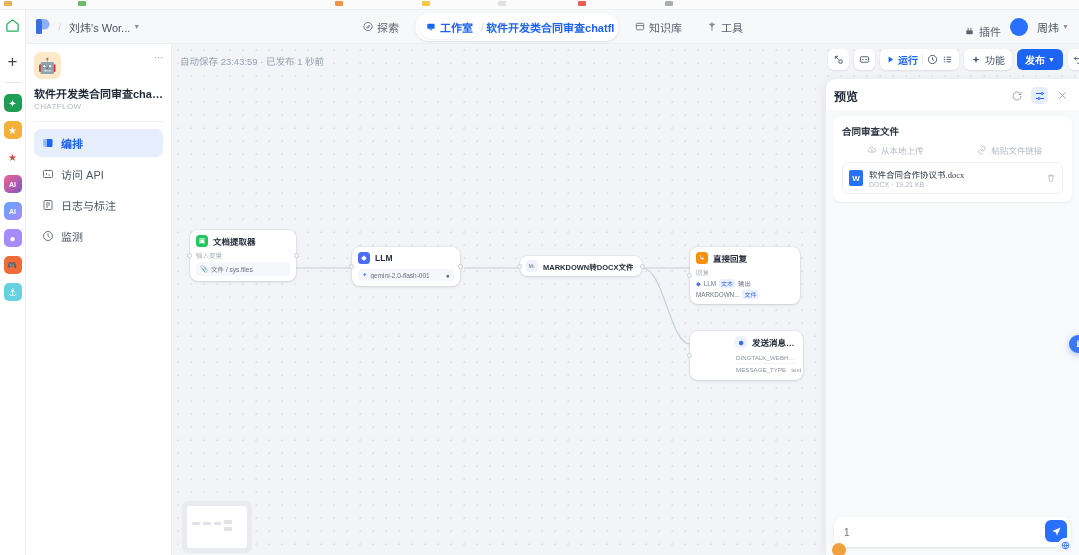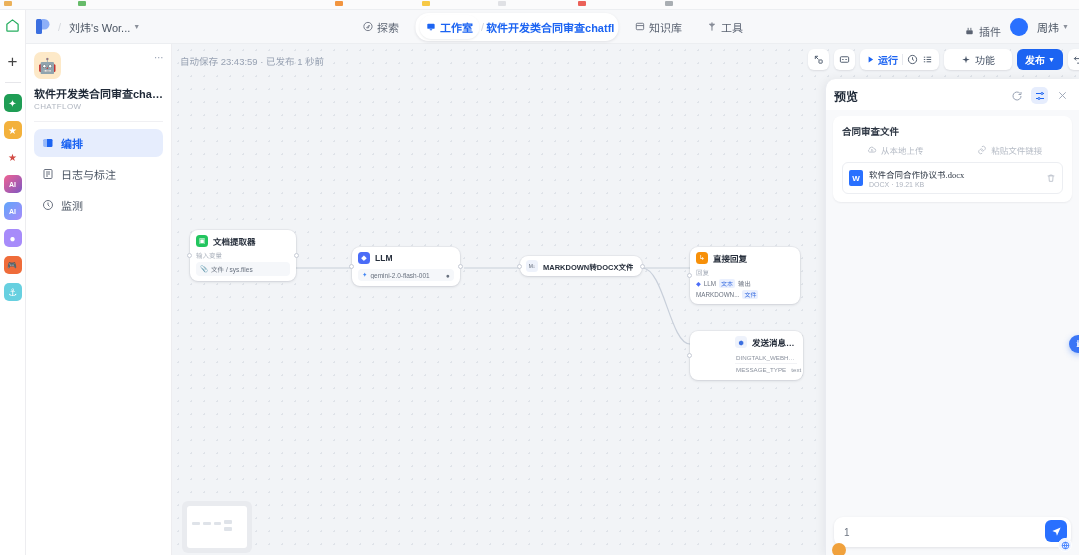--- a/index.html
+++ b/index.html
@@ -266,20 +266,30 @@
           <svg width="12" height="12" viewBox="0 0 24 24" fill="#1c64f2">
               <rect x="3" y="4" width="18" height="16" rx="2.5"></rect>
               <rect x="3" y="4" width="7" height="16" fill="#fff" opacity=".55"></rect>
             </svg>
         </span>
         <span>编排</span>
       </div>
       <div class="menu-item">
         <span class="menu-ico">
           <svg width="12" height="12" viewBox="0 0 24 24" fill="none" stroke="#6b7280" stroke-width="2">
+              <rect x="3" y="5" width="18" height="14" rx="2"></rect>
+              <path d="M8 10l2 2-2 2"></path>
+              <path d="M13 14h3"></path>
+            </svg>
+        </span>
+        <span>访问 API</span>
+      </div>
+      <div class="menu-item">
+        <span class="menu-ico">
+          <svg width="12" height="12" viewBox="0 0 24 24" fill="none" stroke="#6b7280" stroke-width="2">
               <rect x="4" y="3" width="16" height="18" rx="2"></rect>
               <path d="M8 8h8M8 12h8M8 16h4"></path>
             </svg>
         </span>
         <span>日志与标注</span>
       </div>
       <div class="menu-item">
         <span class="menu-ico">
           <svg width="12" height="12" viewBox="0 0 24 24" fill="none" stroke="#6b7280" stroke-width="2">
               <circle cx="12" cy="12" r="9"></circle>
@@ -406,21 +416,21 @@
         <span class="tb-vsep"></span>
         <svg width="11" height="11" viewBox="0 0 24 24" fill="none" stroke="#475467" stroke-width="2">
             <circle cx="12" cy="12" r="9"></circle>
             <path d="M12 7v5l3 2"></path>
           </svg>
         <svg width="11" height="11" viewBox="0 0 24 24" fill="none" stroke="#475467" stroke-width="2">
             <path d="M4 7h3M4 12h3M4 17h3M10 7h10M10 12h10M10 17h10"></path>
           </svg>
       </div>
 
-      <div class="tb-btn" style="gap:4px;padding:0 17px;">
+      <div class="tb-btn" style="gap:4px;padding:0 7px;">
         <svg width="10" height="10" viewBox="0 0 24 24" fill="#475467">
             <path d="M12 2l2 7 7 2-7 2-2 7-2-7-7-2 7-2z"></path>
           </svg>
         <span>功能</span>
       </div>
 
       <div class="tb-publish">
         <span>发布</span>
         <span class="chev" style="color:#fff;">▼</span>
       </div>

